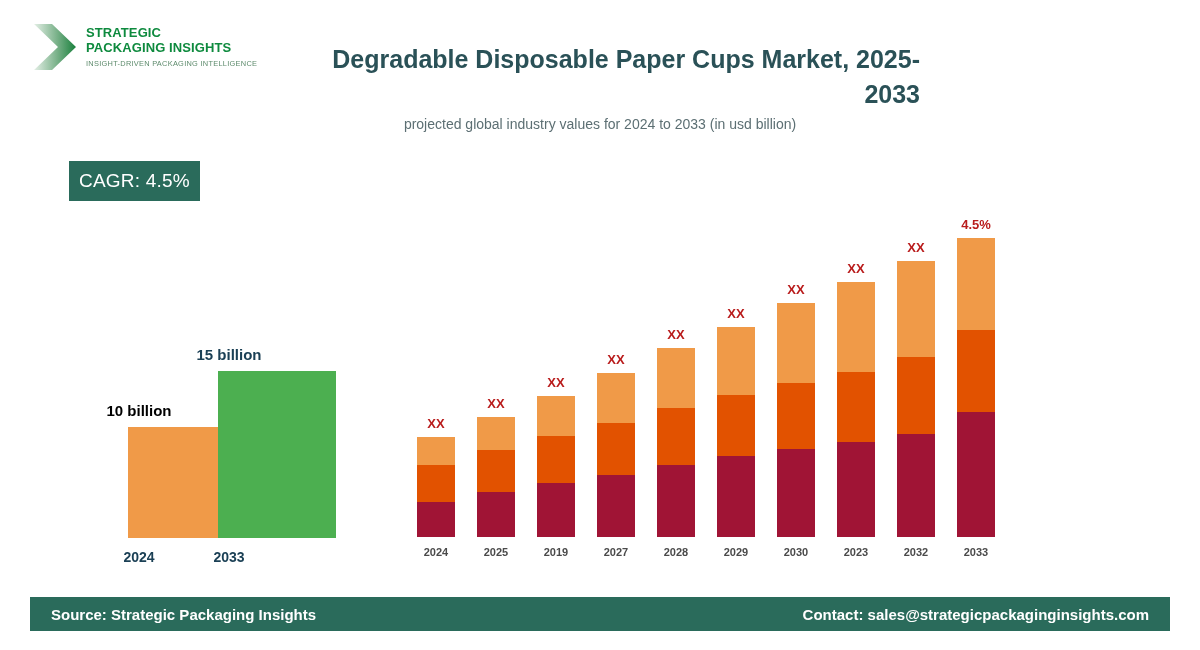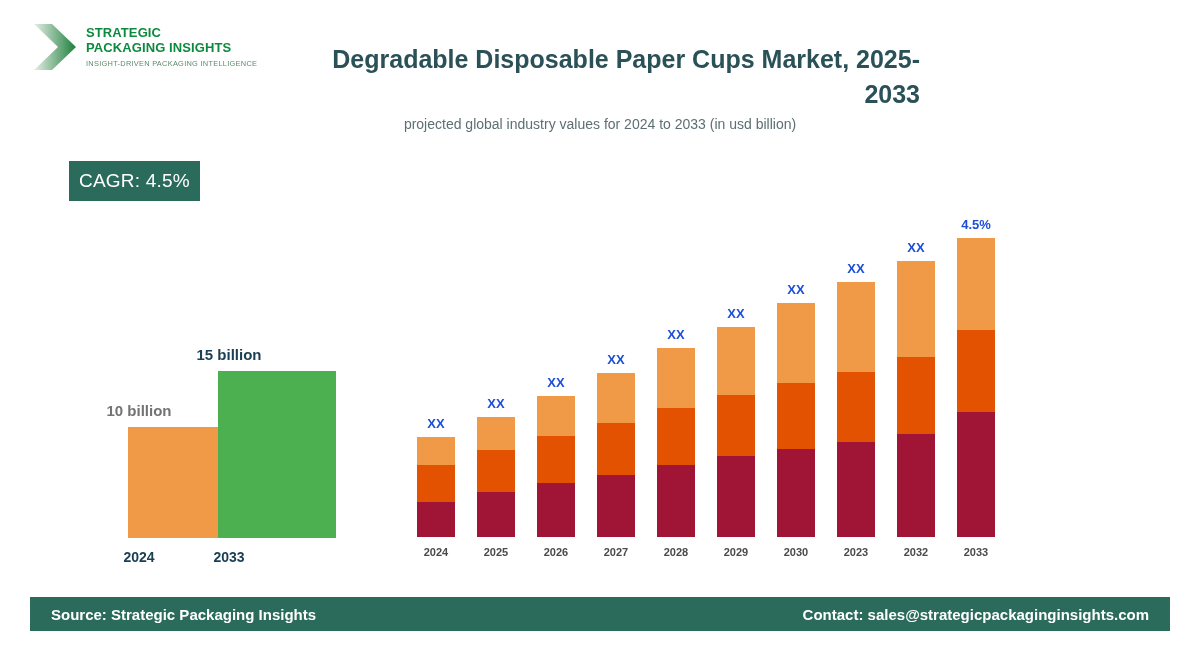--- a/index.html
+++ b/index.html
@@ -145,21 +145,21 @@
     width: 100%;
   }
   .sb-top-label {
     position: absolute;
     width: 80px;
     left: 50%;
     margin-left: -40px;
     text-align: center;
     font-size: 13px;
     font-weight: bold;
-    color: #1d4ed8;
+    color: #b91c1c;
     white-space: nowrap;
   }
   .sb-cat {
     position: absolute;
     bottom: -21px;
     width: 70px;
     left: 50%;
     margin-left: -35px;
     text-align: center;
     font-size: 11px;
@@ -209,21 +209,21 @@
 </div>
 
 <div id="title" style="color: rgb(42, 81, 87);">Degradable Disposable Paper Cups Market, 2025-2033</div>
 <div id="subtitle">projected global industry values for 2024 to 2033 (in usd billion)</div>
 
 <div id="cagr-badge" style="background: rgb(42, 107, 91);">CAGR: 4.5%</div>
 
 <div id="left-chart">
     <div class="lc-bar-wrap" style="left: 40px; width: 70px; height: 111px;">
       <div class="lc-bar" style="height: 111px; background: rgb(240, 154, 72);"></div>
-      <div class="lc-value" style="bottom: 119px; color: #737373;">10 billion</div>
+      <div class="lc-value" style="bottom: 119px; color: #000000;">10 billion</div>
       <div class="lc-cat" style="color: rgb(27, 64, 85);">2024</div>
     </div>
     <div class="lc-bar-wrap" style="left: 130px; width: 70px; height: 167px;">
       <div class="lc-bar" style="height: 167px; background: rgb(76, 175, 80);"></div>
       <div class="lc-value" style="bottom: 175px; color: rgb(27, 64, 85);">15 billion</div>
       <div class="lc-cat" style="color: rgb(27, 64, 85);">2033</div>
     </div>
   </div>
 
 <div id="stacked-chart">
@@ -239,21 +239,21 @@
       <div class="sb-seg" style="height: 42px; background: rgb(226, 82, 0);"></div>
       <div class="sb-seg" style="height: 45px; background: rgb(160, 20, 53);"></div>
       <div class="sb-top-label" style="bottom: 126px;">XX</div>
       <div class="sb-cat">2025</div>
     </div>
     <div class="sb-wrap" style="left: 137px; height: 141px;">
       <div class="sb-seg" style="height: 40px; background: rgb(240, 154, 72);"></div>
       <div class="sb-seg" style="height: 47px; background: rgb(226, 82, 0);"></div>
       <div class="sb-seg" style="height: 54px; background: rgb(160, 20, 53);"></div>
       <div class="sb-top-label" style="bottom: 147px;">XX</div>
-      <div class="sb-cat">2026</div>
+      <div class="sb-cat">2019</div>
     </div>
     <div class="sb-wrap" style="left: 197px; height: 164px;">
       <div class="sb-seg" style="height: 50px; background: rgb(240, 154, 72);"></div>
       <div class="sb-seg" style="height: 52px; background: rgb(226, 82, 0);"></div>
       <div class="sb-seg" style="height: 62px; background: rgb(160, 20, 53);"></div>
       <div class="sb-top-label" style="bottom: 170px;">XX</div>
       <div class="sb-cat">2027</div>
     </div>
     <div class="sb-wrap" style="left: 257px; height: 189px;">
       <div class="sb-seg" style="height: 60px; background: rgb(240, 154, 72);"></div>

